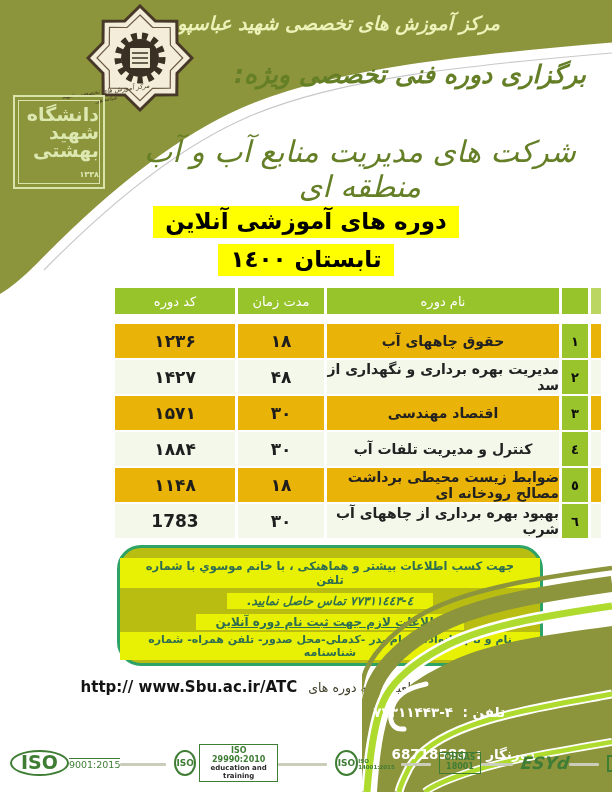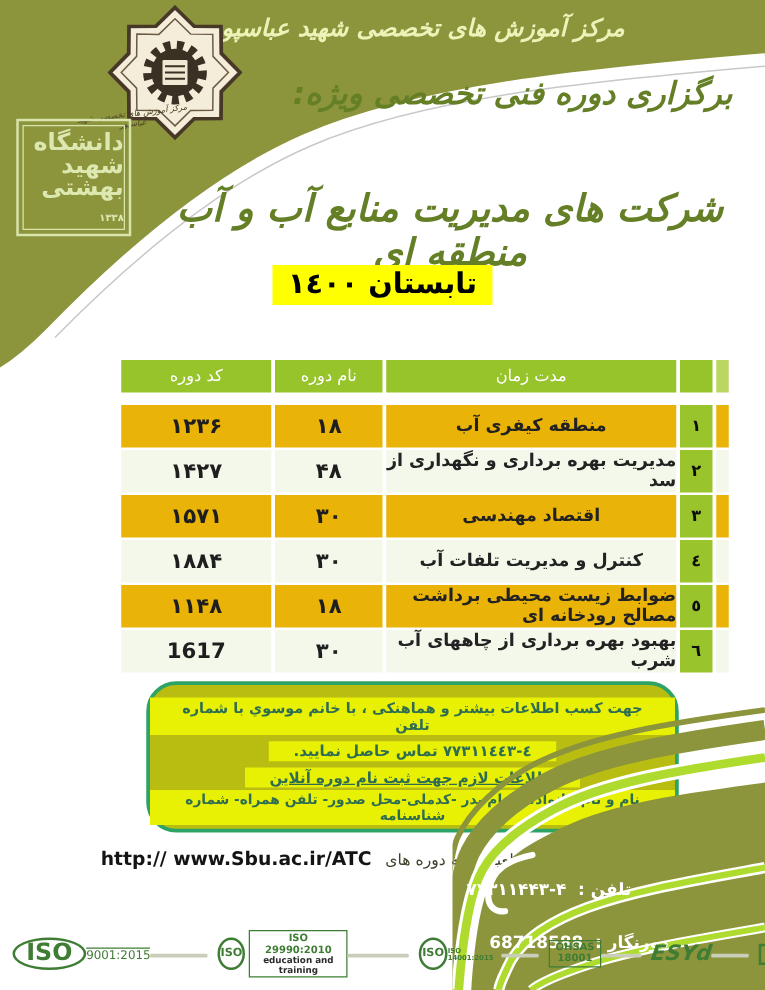--- a/index.html
+++ b/index.html
@@ -14,48 +14,48 @@
   .logo-sig{position:absolute;top:87px;left:58px;width:96px;text-align:center;direction:rtl;
             font-size:6.5px;font-style:italic;color:#4A4124;transform:rotate(-7deg);}
   .seal{position:absolute;top:95px;left:13px;width:92px;height:94px;border:2px solid #D8E4AB;padding:3px;}
   .seal-in{width:100%;height:100%;border:1px solid #D8E4AB;display:flex;flex-direction:column;
            justify-content:center;align-items:flex-end;color:#DCE8B0;font-weight:bold;line-height:.95;}
   .seal-in .w{font-size:19px;}
   .seal-in .y{font-size:8px;margin-top:12px;}
 
   .headline1{position:absolute;top:60px;left:230px;width:360px;text-align:center;direction:rtl;
              font-size:25px;font-weight:bold;font-style:italic;color:#647F26;}
-  .headline2{position:absolute;top:150px;left:130px;width:460px;text-align:center;direction:rtl;
-             font-size:30px;font-weight:bold;font-style:italic;color:#647F26;}
+  .headline2{position:absolute;top:134px;left:130px;width:460px;text-align:center;direction:rtl;
+             font-size:30px;font-weight:normal;font-style:italic;color:#647F26;}
 
   
   .titles{position:absolute;top:206px;left:0;width:612px;text-align:center;}
   .yhl{display:inline-block;background:#FFFF00;color:#000;font-weight:bold;font-size:23px;
        padding:2px 12px 4px;direction:rtl;}
   .titles .t2{margin-top:6px;}
 
   
-  .crs-table{position:absolute;top:288px;left:97px;display:grid;
+  .crs-table{position:absolute;top:288px;left:115px;display:grid;
              grid-template-columns:120px 86px 232px 26px 10px;
              grid-auto-rows:34px;column-gap:3px;row-gap:2px;background:#fff;}
   .crs-table > div{display:flex;align-items:center;justify-content:center;direction:rtl;}
   .crs-table .h{background:#97C32B;color:#fff;font-size:13px;height:26px;}
   .crs-table .hEdge{background:#BBD661;height:26px;}
   .cA{background:#eab308;}
   .cB{background:#F4F8EA;}
   .num{background:#9AC42C;color:#0d0d0d;font-weight:bold;font-size:13px;}
   .code,.dur{font-weight:bold;font-size:17px;color:#1e1e1e;}
   .cname{font-weight:bold;font-size:14px;color:#222;}
 
   
   .cbox{position:absolute;top:545px;left:117px;width:426px;height:121px;background:#B9BD11;
         border:3px solid #2EA366;border-radius:24px;text-align:center;padding-top:8px;}
   .cbox .ln{margin:2px 0;}
   .hl{display:inline-block;background:#E8F003;color:#2E6D52;font-weight:bold;padding:1px 20px;direction:rtl;}
-  .f1{font-size:11.5px;} .f2{font-size:12px;} .f3{font-size:12px;text-decoration:underline;} .f4{font-size:11px;}
+  .f1{font-size:11.5px;} .f2{font-size:12px;font-style:italic;} .f3{font-size:12px;text-decoration:underline;} .f4{font-size:11px;}
   .ltr{direction:ltr;unicode-bidi:bidi-override;display:inline-block;}
 
   
   .site{position:absolute;top:677px;left:0;width:612px;text-align:center;direction:rtl;}
   .site-fa{font-size:12.5px;color:#3F3F2A;}
   .site-url{direction:ltr;unicode-bidi:bidi-override;font-size:15px;font-weight:bold;color:#141414;margin-right:6px;padding-left:32px;}
 
   
   .corner{position:absolute;right:0;bottom:0;width:250px;height:250px;}
   .phone,.fax{position:absolute;direction:rtl;color:#fff;font-weight:bold;font-size:13.5px;white-space:nowrap;}
@@ -111,33 +111,34 @@
       <div class="w">شهید</div>
       <div class="w">بهشتی</div>
       <div class="y">۱۳۳۸</div>
     </div>
   </div>
 
   <div class="headline1">برگزاری دوره فنی تخصصی ویژه:</div>
   <div class="headline2">شرکت های مدیریت منابع آب و آب منطقه ای</div>
 
   <div class="titles">
+    <div><span class="yhl">دوره های آموزشی آنلاین</span></div>
     <div class="t2"><span class="yhl">تابستان ۱٤٠٠</span></div>
   </div>
 
   <div class="crs-table">
     <div class="h">کد دوره</div>
+    <div class="h">مدت زمان</div>
     <div class="h">نام دوره</div>
-    <div class="h">مدت زمان</div>
     <div class="h"></div>
     <div class="hEdge"></div>
 
     <div class="cA code">۱۲۳۶</div>
     <div class="cA dur">۱۸</div>
-    <div class="cA cname">منطقه کیفری آب</div>
+    <div class="cA cname">حقوق چاههای آب</div>
     <div class="num">۱</div>
     <div class="cA"></div>
 
     <div class="cB code">۱۴۲۷</div>
     <div class="cB dur">۴۸</div>
     <div class="cB cname">مدیریت بهره برداری و نگهداری از سد</div>
     <div class="num">۲</div>
     <div class="cB"></div>
 
     <div class="cA code">۱۵۷۱</div>
@@ -151,21 +152,21 @@
     <div class="cB cname">کنترل و مدیریت تلفات آب</div>
     <div class="num">٤</div>
     <div class="cB"></div>
 
     <div class="cA code">۱۱۴۸</div>
     <div class="cA dur">۱۸</div>
     <div class="cA cname">ضوابط زیست محیطی برداشت مصالح رودخانه ای</div>
     <div class="num">٥</div>
     <div class="cA"></div>
 
-    <div class="cB code">1617</div>
+    <div class="cB code">1783</div>
     <div class="cB dur">۳۰</div>
     <div class="cB cname">بهبود بهره برداری از چاههای آب شرب</div>
     <div class="num">٦</div>
     <div class="cB"></div>
   </div>
 
   <div class="cbox">
     <div class="ln"><span class="hl f1">جهت کسب اطلاعات بیشتر و هماهنکی ، با خانم موسوي  با شماره تلفن</span></div>
     <div class="ln">
       <span class="hl f2">

